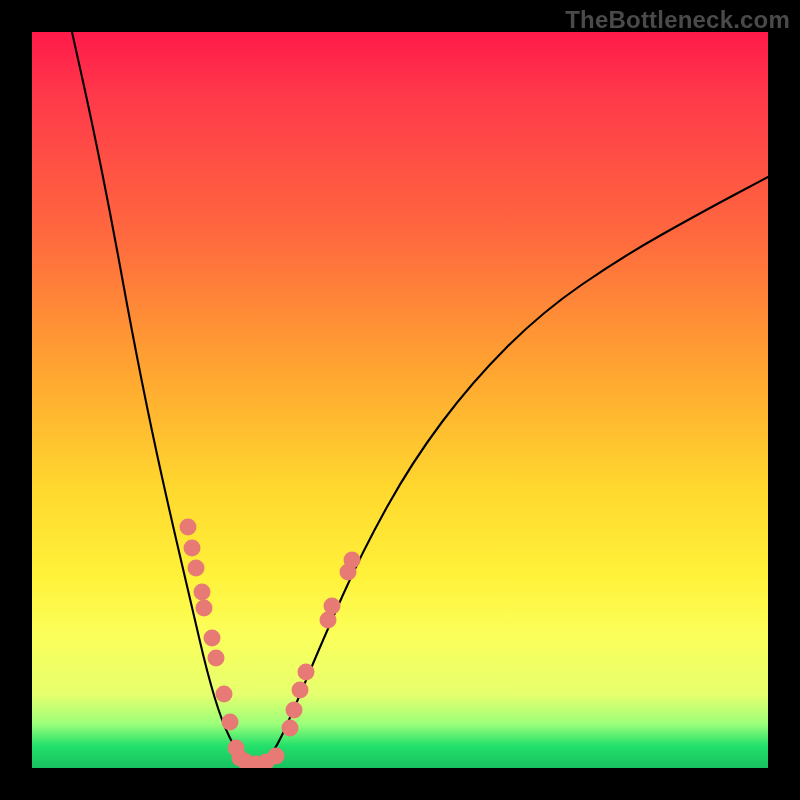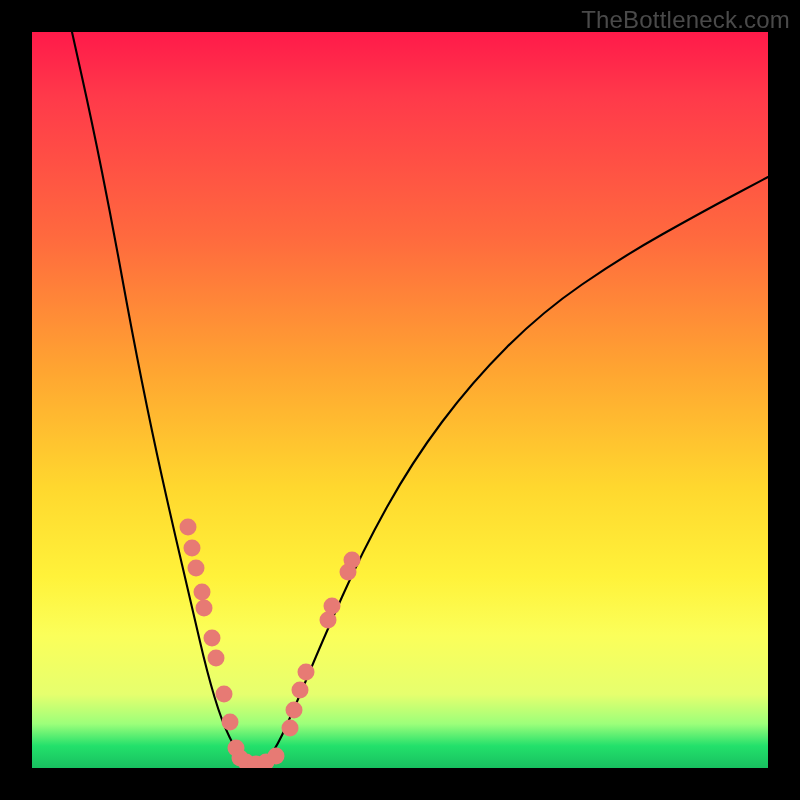--- a/index.html
+++ b/index.html
@@ -40,21 +40,21 @@
       #23e06b 97%,
       #18c060 100%
     );
   }
   .watermark {
     position: absolute;
     top: 6px;
     right: 10px;
     color: #4a4a4a;
     font-size: 24px;
-    font-weight: 400;
+    font-weight: 700;
     letter-spacing: 0.2px;
     user-select: none;
   }
   svg.curves {
     position: absolute;
     left: 0;
     top: 0;
     width: 736px;
     height: 736px;
   }

